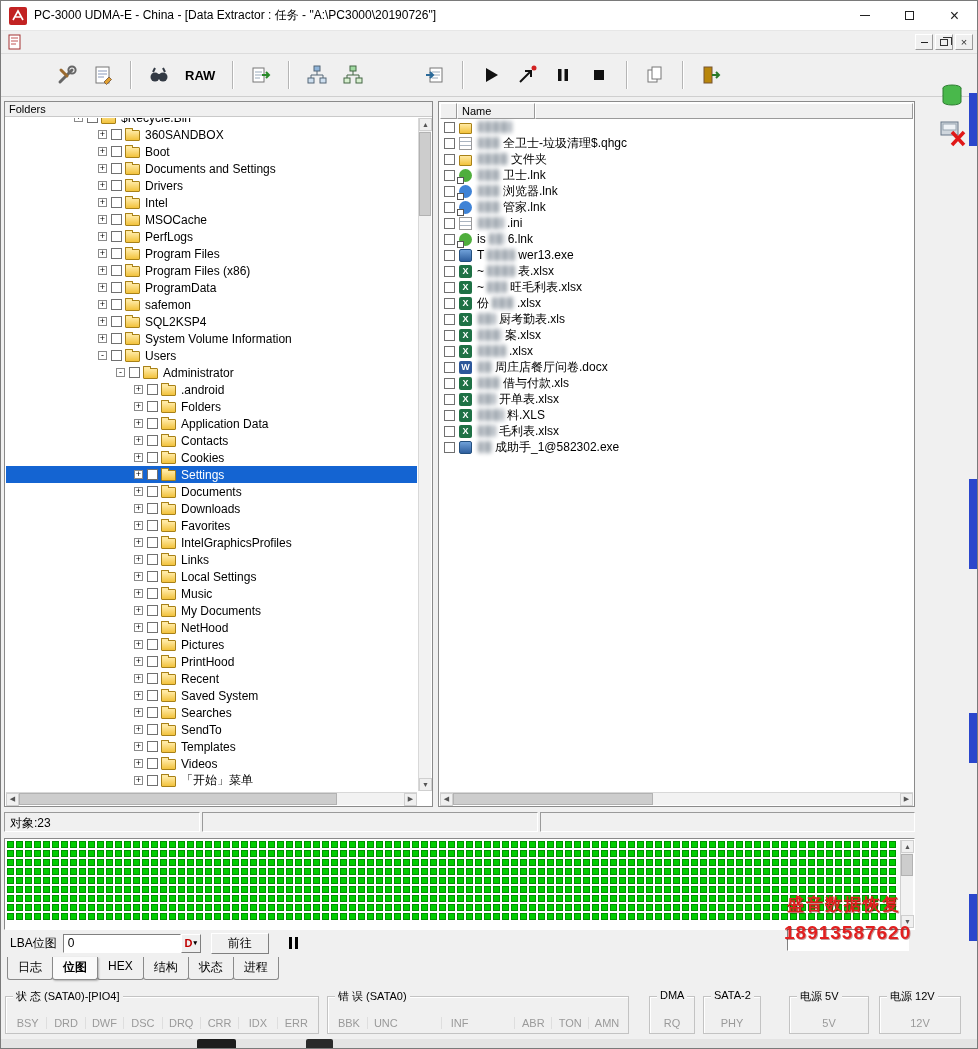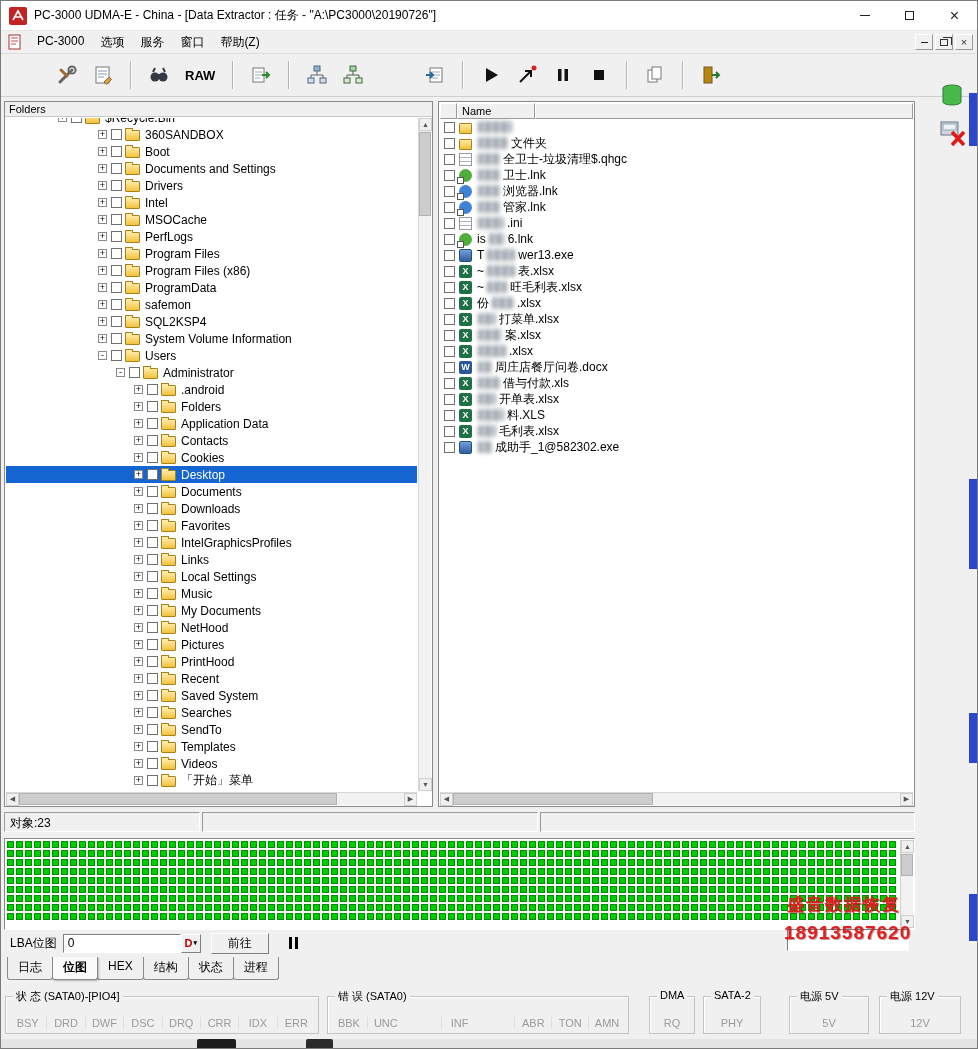--- a/index.html
+++ b/index.html
@@ -162,27 +162,20 @@
     <span class="win-btn">
         <span class="glyph-close">×</span>
       </span>
   </div>
 
   <div class="menubar">
     <svg class="menu-doc-icon" viewBox="0 0 16 16">
         <rect x="2" y="1" width="11" height="14" fill="#fff" stroke="#a33333"></rect>
         <path d="M4 4h7M4 7h7M4 10h5" stroke="#c05555" stroke-width="1"></path>
       </svg>
-    <div class="menu-items">
-        <span class="menu-item">PC-3000</span>
-        <span class="menu-item">选项</span>
-        <span class="menu-item">服务</span>
-        <span class="menu-item">窗口</span>
-        <span class="menu-item">帮助(Z)</span>
-      </div>
     <div class="mdi-btns">
       <span class="mdi-btn">
           <span class="glyph-min" style="width:7px"></span>
         </span>
       <span class="mdi-btn">
           <span class="mdi-restore"></span>
         </span>
       <span class="mdi-btn">
           <span style="font-size:11px">×</span>
         </span>
@@ -283,21 +276,21 @@
         <svg width="22" height="22">
           <rect x="4" y="3" width="8" height="16" fill="#b8860b" stroke="#775533"></rect>
           <path d="M12 11 h7 m-3 -3 l3 3 -3 3" stroke="#2a7a2a" stroke-width="2" fill="none"></path>
         </svg>
       </span>
   </div>
 
   <div class="panel folders-panel">
     <div class="panel-cap">Folders</div>
     <div class="tree">
-        <div class="tree-row clipped" style="padding-left: 52px;">
+        <div class="tree-row clipped" style="padding-left: 68px;">
           <span class="expand">+</span>
           <span class="cb"></span>
           <span class="folder-ico"></span>
           <span class="lbl">$Recycle.Bin</span>
         </div>
         <div class="tree-row" style="padding-left: 92px;">
           <span class="expand">+</span>
           <span class="cb"></span>
           <span class="folder-ico"></span>
           <span class="lbl">360SANDBOX</span>
@@ -413,21 +406,21 @@
         <div class="tree-row" style="padding-left: 128px;">
           <span class="expand">+</span>
           <span class="cb"></span>
           <span class="folder-ico"></span>
           <span class="lbl">Cookies</span>
         </div>
         <div class="tree-row selected" style="padding-left: 128px;">
           <span class="expand">+</span>
           <span class="cb"></span>
           <span class="folder-ico"></span>
-          <span class="lbl">Desktop</span>
+          <span class="lbl">Settings</span>
         </div>
         <div class="tree-row" style="padding-left: 128px;">
           <span class="expand">+</span>
           <span class="cb"></span>
           <span class="folder-ico"></span>
           <span class="lbl">Documents</span>
         </div>
         <div class="tree-row" style="padding-left: 128px;">
           <span class="expand">+</span>
           <span class="cb"></span>
@@ -550,29 +543,29 @@
       <span class="col col-rest"></span>
     </div>
     <div class="file-list">
         <div class="file-row">
           <span class="cb"></span>
           <span class="fi fi-folder"></span>
           <span class="blurred" style="width: 34px;"></span>
         </div>
         <div class="file-row">
           <span class="cb"></span>
+          <span class="fi fi-file"></span>
+          <span class="blurred" style="width: 22px;"></span>
+          <span class="ftext">全卫士-垃圾清理$.qhgc</span>
+        </div>
+        <div class="file-row">
+          <span class="cb"></span>
           <span class="fi fi-folder"></span>
           <span class="blurred" style="width: 30px;"></span>
           <span class="ftext">文件夹</span>
-        </div>
-        <div class="file-row">
-          <span class="cb"></span>
-          <span class="fi fi-file"></span>
-          <span class="blurred" style="width: 22px;"></span>
-          <span class="ftext">全卫士-垃圾清理$.qhgc</span>
         </div>
         <div class="file-row">
           <span class="cb"></span>
           <span class="fi fi-lnk-green"></span>
           <span class="blurred" style="width: 22px;"></span>
           <span class="ftext">卫士.lnk</span>
         </div>
         <div class="file-row">
           <span class="cb"></span>
           <span class="fi fi-lnk-blue"></span>
@@ -623,21 +616,21 @@
           <span class="cb"></span>
           <span class="fi fi-excel"></span>
           <span class="ftext">份</span>
           <span class="blurred" style="width: 22px;"></span>
           <span class="ftext">.xlsx</span>
         </div>
         <div class="file-row">
           <span class="cb"></span>
           <span class="fi fi-excel"></span>
           <span class="blurred" style="width: 18px;"></span>
-          <span class="ftext">打菜单.xlsx</span>
+          <span class="ftext">厨考勤表.xls</span>
         </div>
         <div class="file-row">
           <span class="cb"></span>
           <span class="fi fi-excel"></span>
           <span class="blurred" style="width: 24px;"></span>
           <span class="ftext">案.xlsx</span>
         </div>
         <div class="file-row">
           <span class="cb"></span>
           <span class="fi fi-excel"></span>

